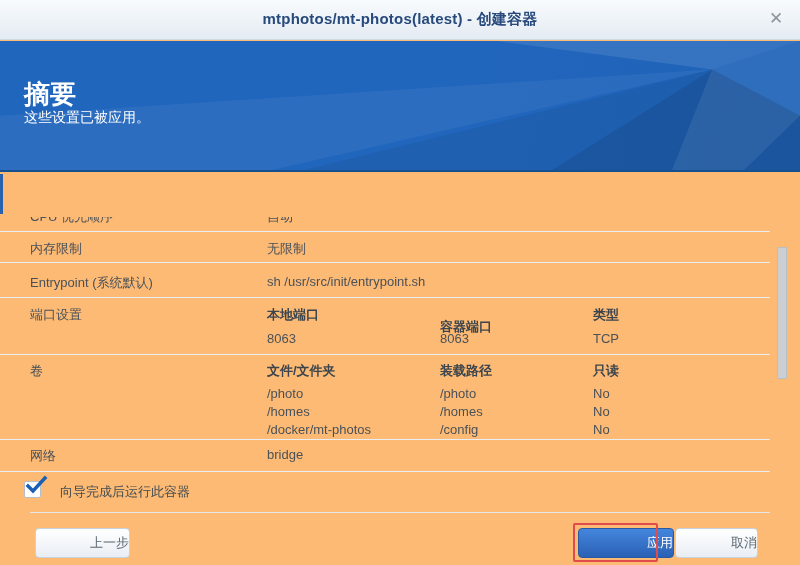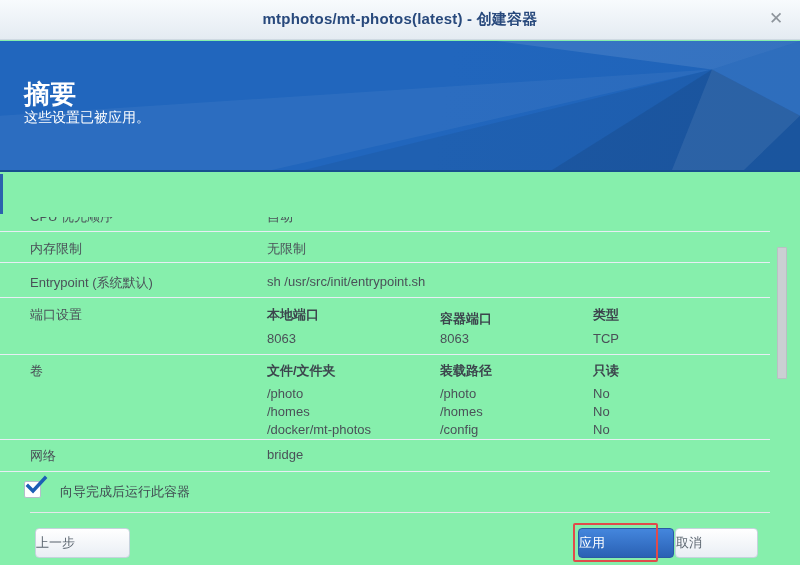--- a/index.html
+++ b/index.html
@@ -2,21 +2,21 @@
 <html><head>
 <meta charset="utf-8">
 <style>
   * { margin:0; padding:0; box-sizing:border-box; }
   html,body { width:800px; height:565px; }
   body {
     font-family:"Liberation Sans","DejaVu Sans",sans-serif;
     background:#fff; position:relative; overflow:hidden;
     -webkit-font-smoothing:antialiased;
   }
-  .dialog { position:absolute; inset:0; background:#86efac;padding-left:28px; }
+  .dialog { position:absolute; inset:0; background:#fdba74;padding-left:28px; }
 
   
   .titlebar {
     position:absolute; left:0; top:0; width:800px; height:40px;
     background:linear-gradient(#f8fbfd,#e4ebf2);
     border-bottom:1px solid #cfd9e2;
   }
   .titlebar .title {
     position:absolute; left:0; right:0; top:10px; text-align:center;
     font-size:15px; font-weight:bold; color:#28497c; letter-spacing:.2px;
@@ -91,21 +91,21 @@
   .checkbox-label {
     position:absolute; left:36px; top:3px; font-size:13px; color:#404b52; white-space:nowrap;
   }
 
   
   .footer-sep {
     position:absolute; left:30px; top:512px; width:740px; height:1px; background:#e5e8eb;
   }
   .btn {
     position:absolute; height:30px; border-radius:4px; font-size:13px;
-    text-align:left; line-height:28px; cursor:pointer;
+    text-align:right; line-height:28px; cursor:pointer;
     font-family:"Liberation Sans","DejaVu Sans",sans-serif;
   }
   .btn-light {
     background:linear-gradient(#ffffff,#e9eef4);
     border:1px solid #c6d2dd; color:#5c6670;
   }
   .btn-back   { left:35px;  top:528px; width:95px; }
   .btn-apply  {
     left:578px; top:528px; width:96px;
     background:linear-gradient(#4486dd,#2a61b4);
@@ -156,21 +156,21 @@
 
   <div>
     <span class="cell-label" style="top:274px">Entrypoint (系统默认)</span>
     <span class="cell-value" style="top:274px">sh /usr/src/init/entrypoint.sh</span>
   </div>
   <div class="row-line" style="top:297px"></div>
 
   <div>
     <span class="cell-label" style="top:306px">端口设置</span>
     <span class="sub-col1 bold" style="top:306px">本地端口</span>
-    <span class="sub-col2 bold" style="top:310px">容器端口</span>
+    <span class="sub-col2 bold" style="top:318px">容器端口</span>
     <span class="sub-col3 bold" style="top:306px">类型</span>
     <span class="sub-col1" style="top:331px">8063</span>
     <span class="sub-col2" style="top:331px">8063</span>
     <span class="sub-col3" style="top:331px">TCP</span>
   </div>
   <div class="row-line" style="top:354px"></div>
 
   <div>
     <span class="cell-label" style="top:362px">卷</span>
     <span class="sub-col1 bold" style="top:362px">文件/文件夹</span>

